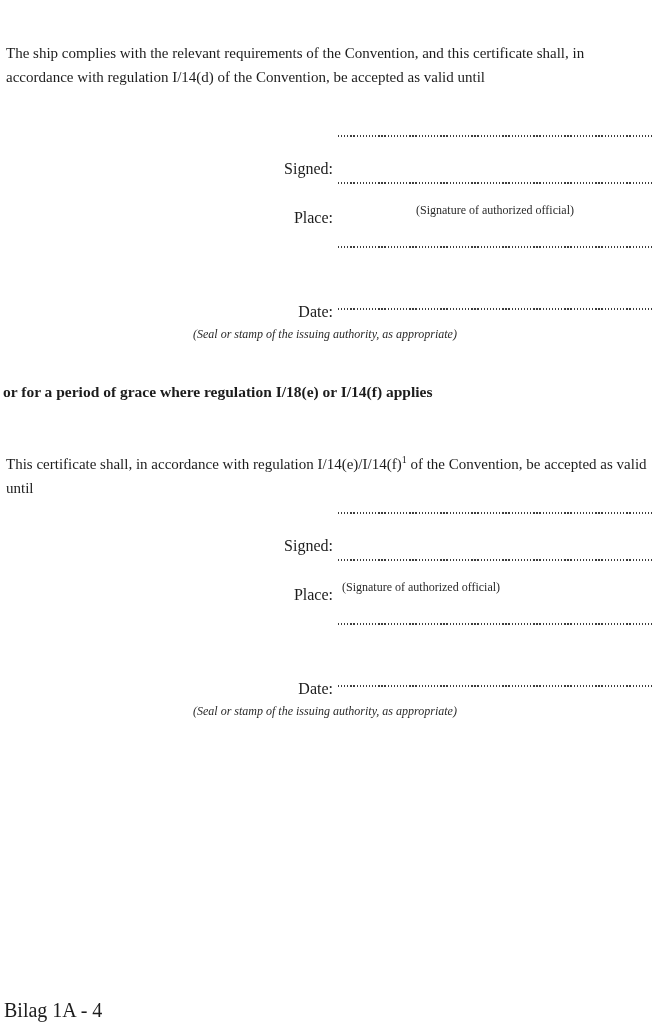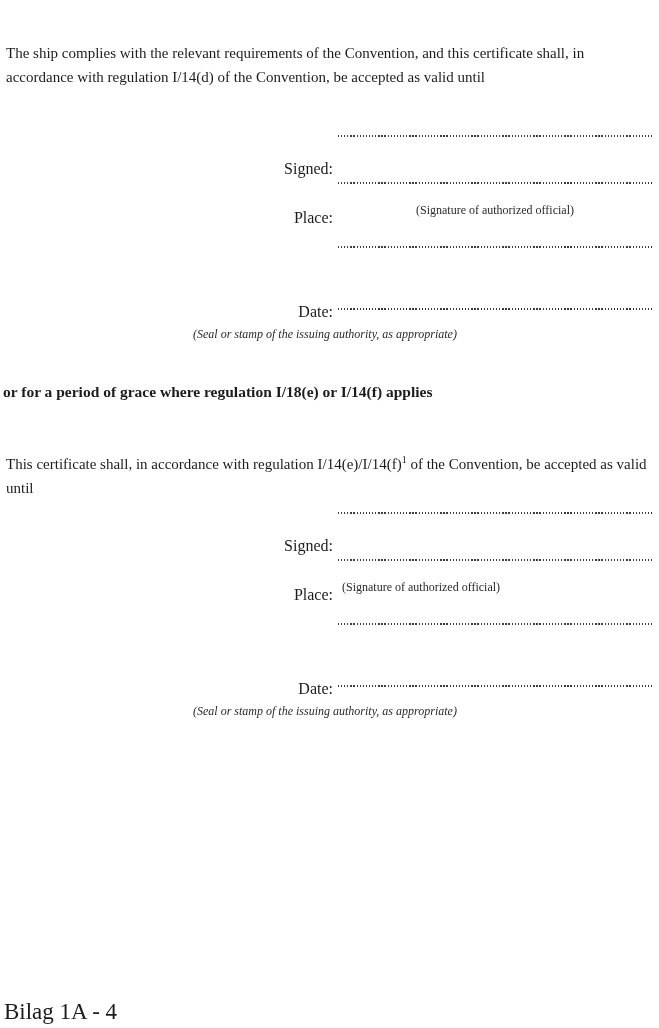--- a/index.html
+++ b/index.html
@@ -75,21 +75,21 @@
   .sec1-heading { top: 2px; }
   .sec1-para    { top: 41px; }
   .sec1-fields  { top: 135px; }
   .sec2-heading { top: 382px; }
   .sec2-para    { top: 440px; margin-top: 12px; }
   .sec2-fields  { top: 512px; }
   .footer {
     position: absolute;
     left: 4px;
     top: 999px;
-    font-size: 23px;
+    font-size: 20px;
   }
 </style>
 </head>
 <body>
 
 <div class="page">
 
 
   <div class="para sec1-para"><span>The ship complies with the relevant requirements of the Convention, and this certificate shall, in accordance with regulation I/14(d) of the Convention, be accepted as valid until</span><sup class="fn"></sup><span></span></div>
 

